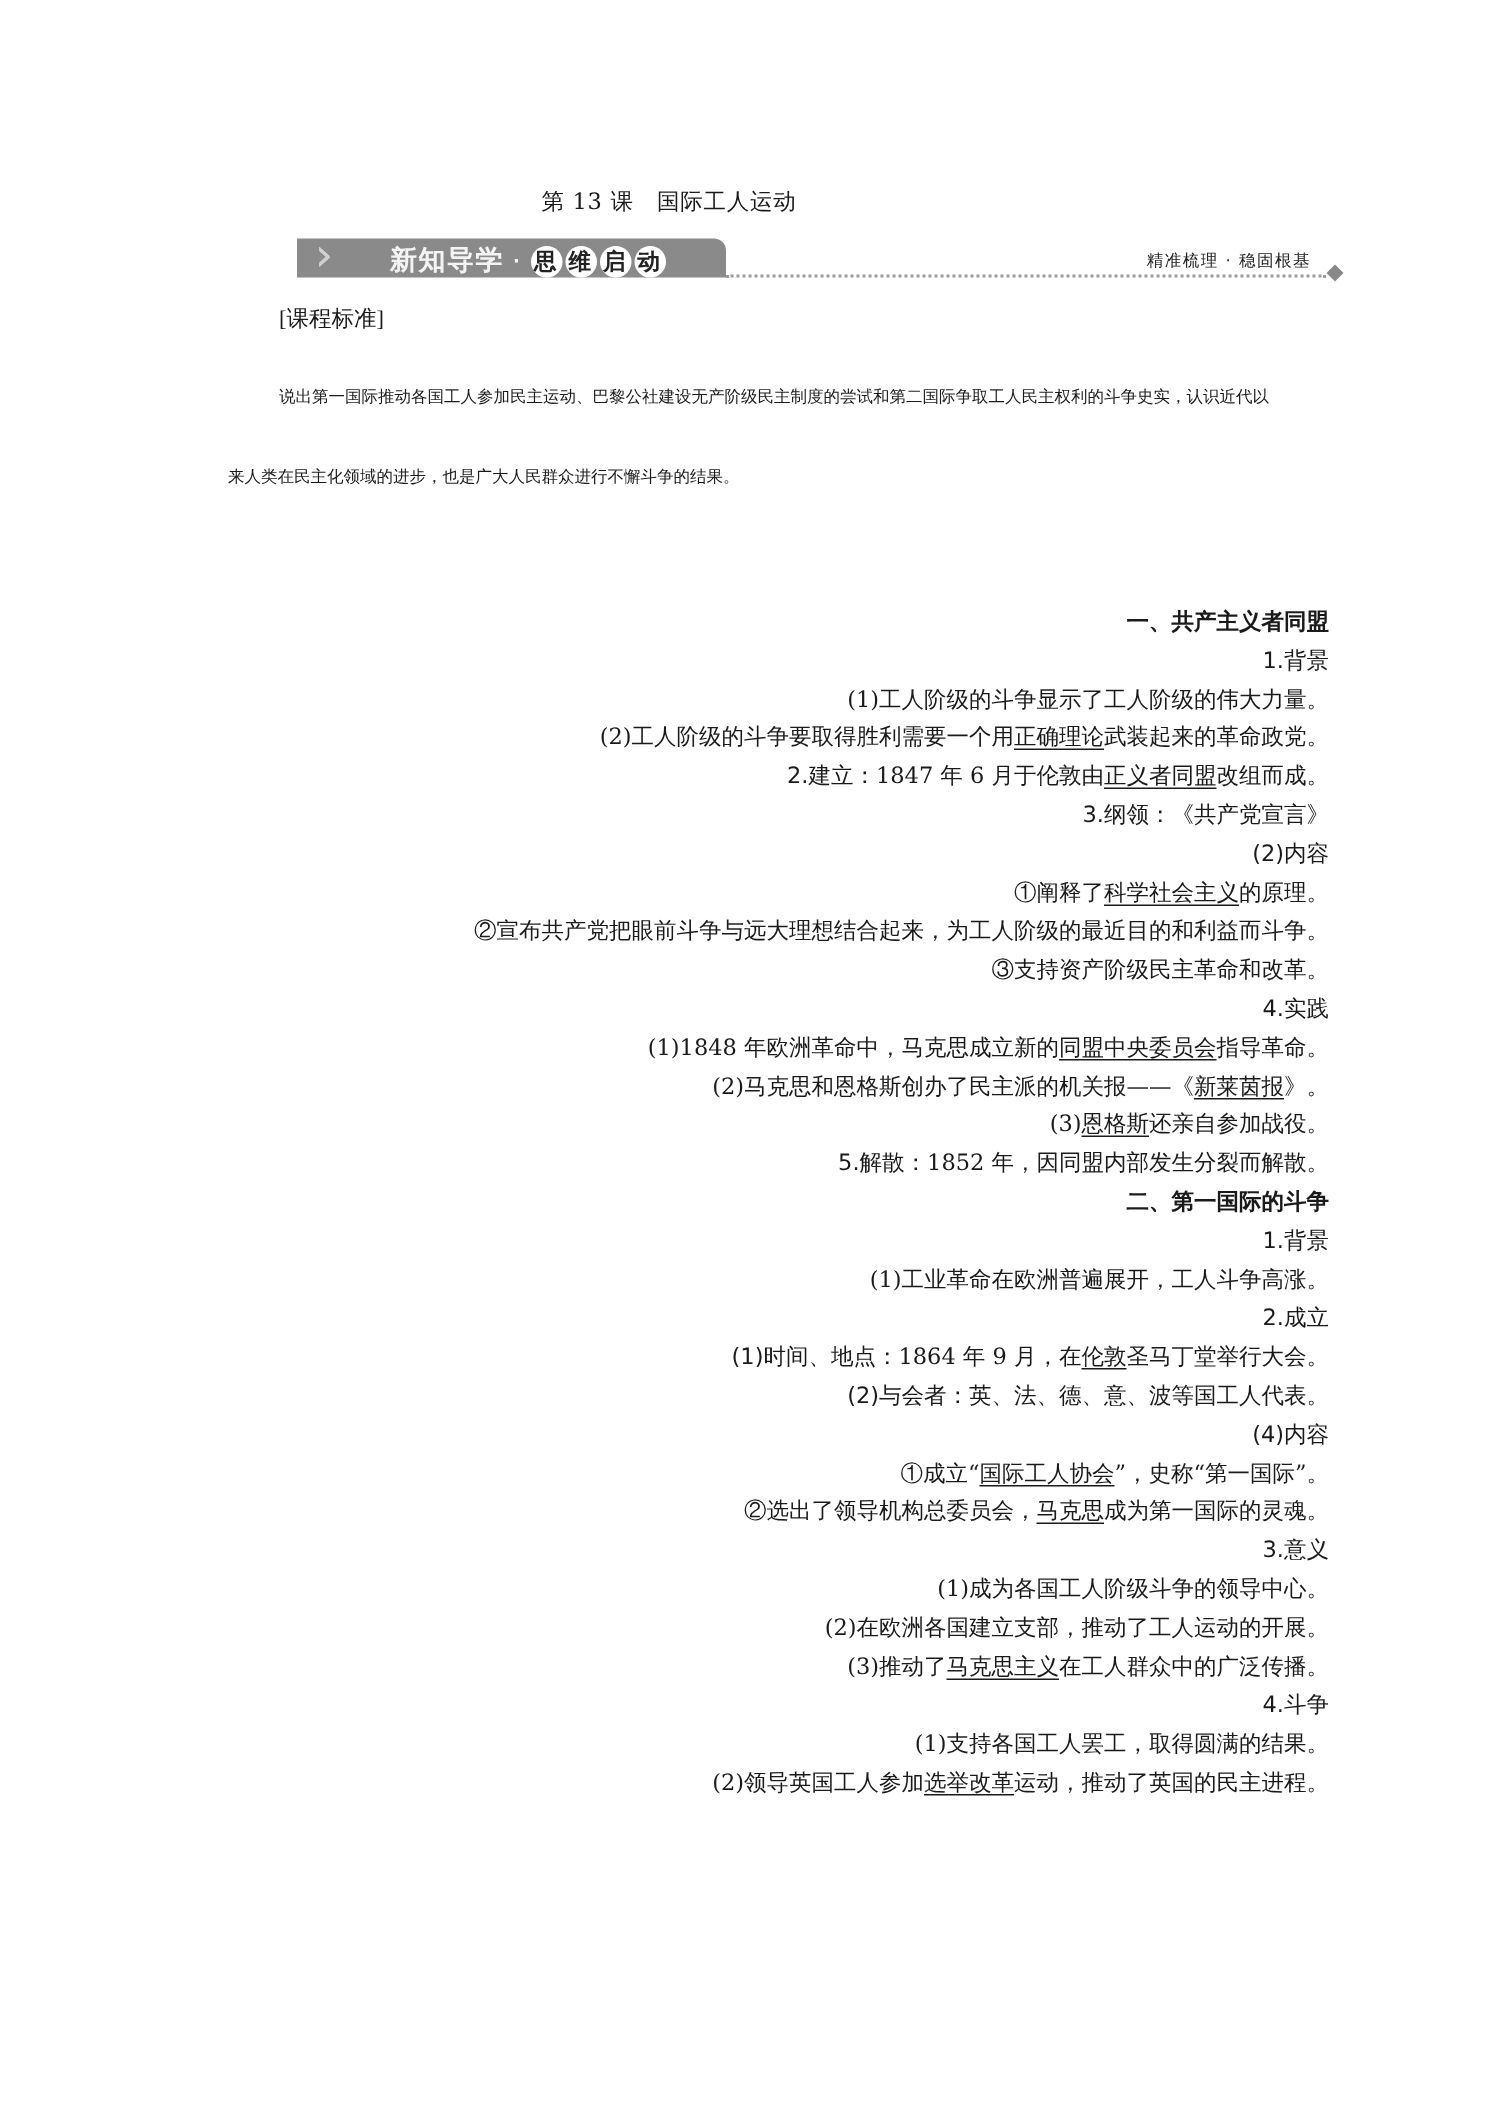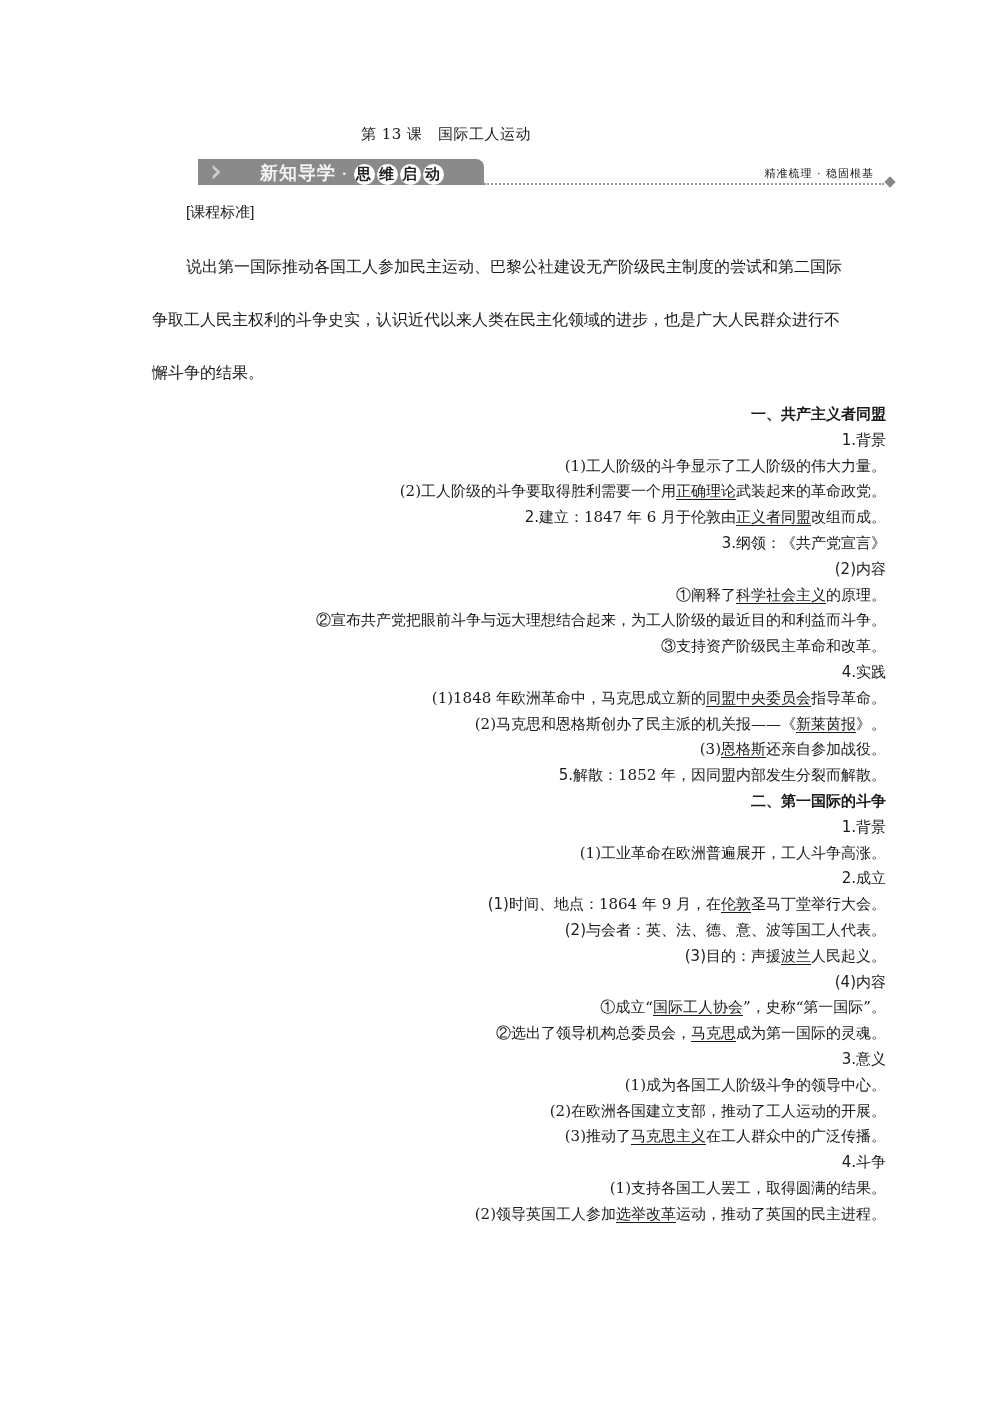--- a/index.html
+++ b/index.html
@@ -16,23 +16,23 @@
                  color: #f4f4f4; font-family: "DejaVu Sans", sans-serif; letter-spacing: 1px; }
   .banner-dot { display: inline-block; margin: 0 6px; font-size: 12px; vertical-align: middle; }
   .circ { display: inline-block; width: 21px; height: 21px; border-radius: 50%; background: #ffffff;
           color: #222; text-align: center; line-height: 21px; font-size: 15px; margin-right: 2px; }
   .banner-line { position: absolute; left: 286px; top: 27px; width: 400px; border-top: 2px dotted #9a9a9a; }
   .banner-right { position: absolute; right: 24px; top: 10px; font-size: 11px; color: #222;
                   font-family: "DejaVu Sans", sans-serif; letter-spacing: 1px; }
   .diamond { position: absolute; right: 4px; top: 22px; width: 8px; height: 8px; background: #888;
              transform: rotate(45deg); }
   .std-label { position: absolute; top: 203px; left: 186px; font-size: 15px;
-               font-family: Liberation Sans, sans-serif; }
-  .std-para { position: absolute; top: 240px; left: 152px; width: 700px; font-size: 16px;
-              font-family: Liberation Serif, serif; line-height: 53px; text-indent: 34px; }
+               font-family: Liberation Serif, serif; }
+  .std-para { position: absolute; top: 240px; left: 152px; width: 700px; font-size: 11px;
+              font-family: Liberation Mono, monospace; line-height: 53px; text-indent: 34px; }
   .std-para p { margin: 0; }
   .outline { position: absolute; top: 402px; left: 186px; width: 700px; font-size: 15px; text-align: right; }
   .line { height: 25.8px; line-height: 25.8px; white-space: nowrap; }
   .h1 { font-weight: bold; font-family: "DejaVu Sans", sans-serif; font-size: 15px; }
   .h2 { font-family: "DejaVu Sans", sans-serif; }
   .u { text-decoration: underline; text-underline-offset: 3px; }
   .out-left { margin-left: -34px; }
 </style>
 </head>
 <body>
@@ -71,21 +71,20 @@
     <div class="line "><span>(1)1848 年欧洲革命中，马克思成立新的</span><span class="u">同盟中央委员会</span><span>指导革命。</span></div>
     <div class="line "><span>(2)马克思和恩格斯创办了民主派的机关报——《</span><span class="u">新莱茵报</span><span>》。</span></div>
     <div class="line "><span>(3)</span><span class="u">恩格斯</span><span>还亲自参加战役。</span></div>
     <div class="line "><span class="h2">5.解散：</span><span>1852 年，因同盟内部发生分裂而解散。</span></div>
     <div class="line h1"><span>二、第一国际的斗争</span></div>
     <div class="line h2"><span>1.背景</span></div>
     <div class="line "><span>(1)工业革命在欧洲普遍展开，工人斗争高涨。</span></div>
     <div class="line h2"><span>2.成立</span></div>
     <div class="line "><span class="h2">(1)时间、地点：</span><span>1864 年 9 月，在</span><span class="u">伦敦</span><span>圣马丁堂举行大会。</span></div>
     <div class="line "><span class="h2">(2)与会者：</span><span>英、法、德、意、波等国工人代表。</span></div>
-    <div class="line "><span class="h2">(3)目的：</span><span>声援</span><span class="u">波兰</span><span>人民起义。</span></div>
     <div class="line h2"><span>(4)内容</span></div>
     <div class="line "><span>①成立“</span><span class="u">国际工人协会</span><span>”，史称“第一国际”。</span></div>
     <div class="line "><span>②选出了领导机构总委员会，</span><span class="u">马克思</span><span>成为第一国际的灵魂。</span></div>
     <div class="line h2"><span>3.意义</span></div>
     <div class="line "><span>(1)成为各国工人阶级斗争的领导中心。</span></div>
     <div class="line "><span>(2)在欧洲各国建立支部，推动了工人运动的开展。</span></div>
     <div class="line "><span>(3)推动了</span><span class="u">马克思主义</span><span>在工人群众中的广泛传播。</span></div>
     <div class="line h2"><span>4.斗争</span></div>
     <div class="line "><span>(1)支持各国工人罢工，取得圆满的结果。</span></div>
     <div class="line  out-left"><span>(2)领导英国工人参加</span><span class="u">选举改革</span><span>运动，推动了英国的民主进程。</span></div>

